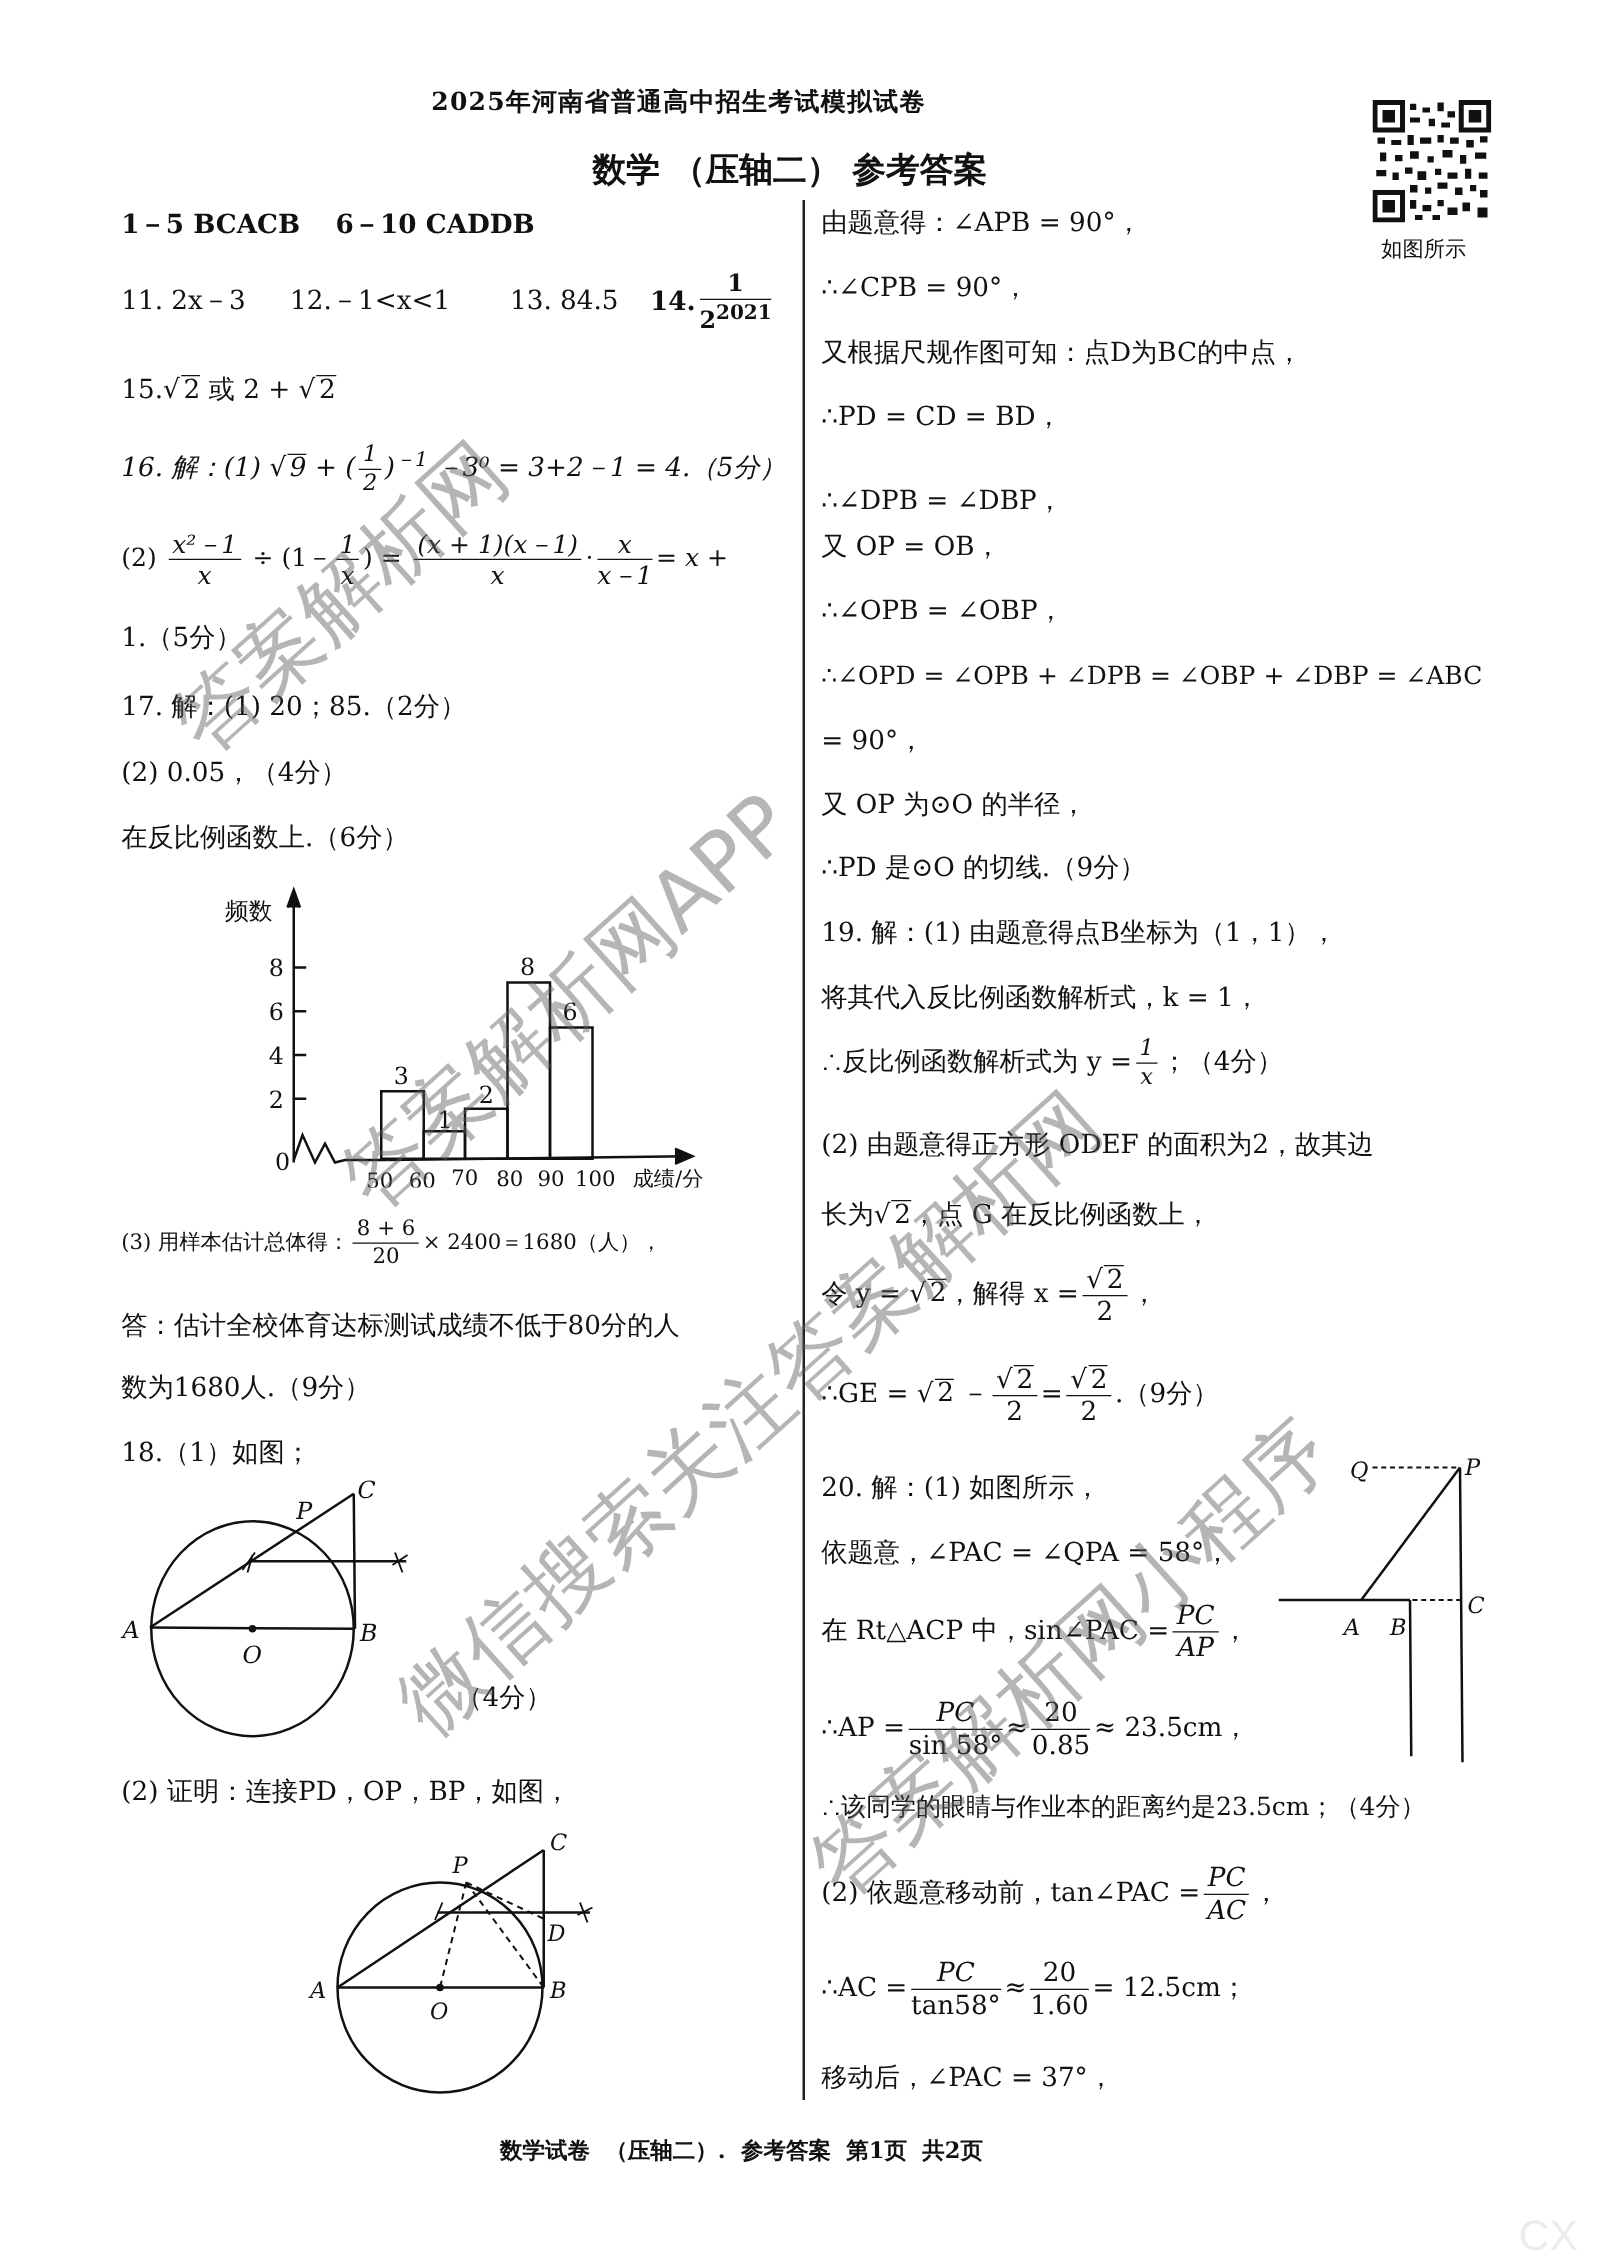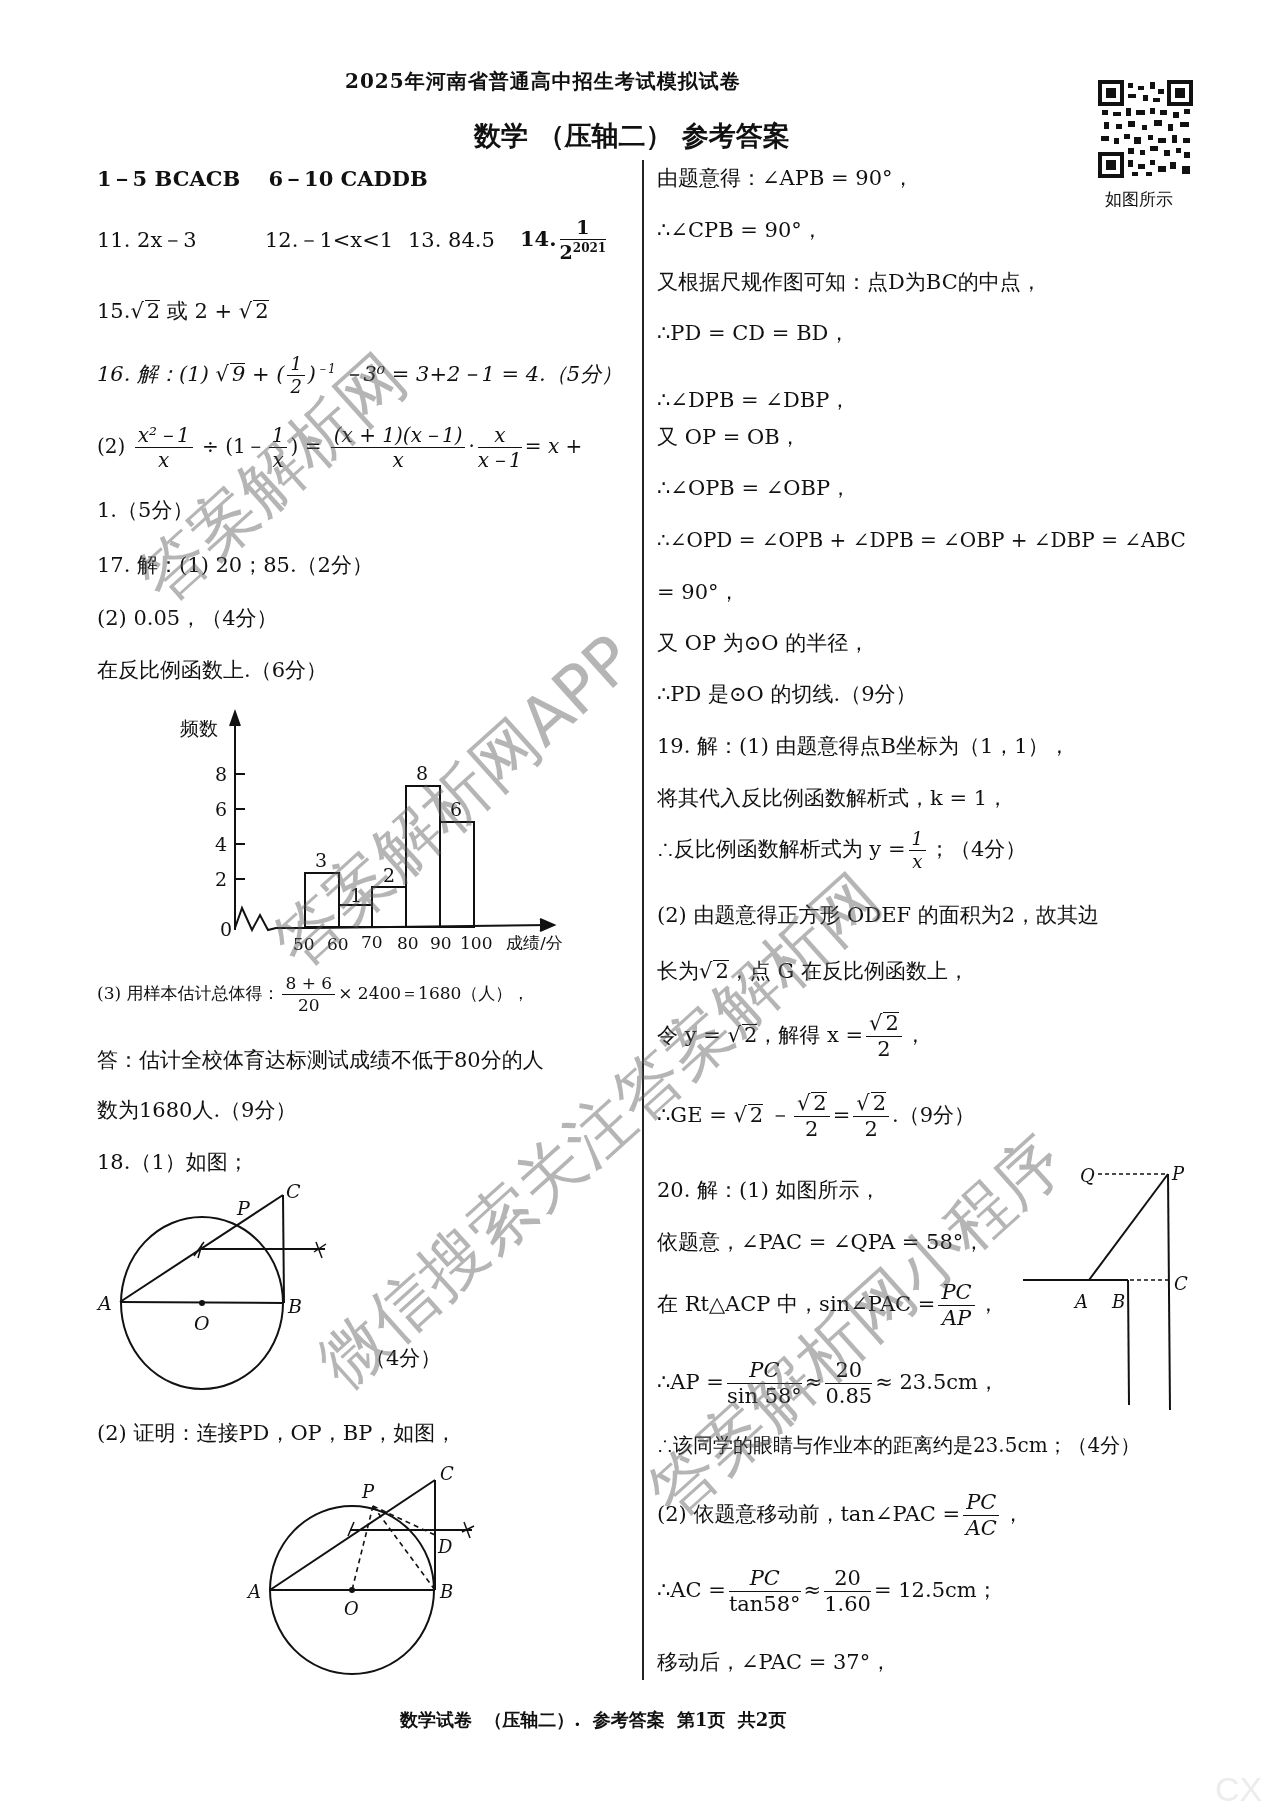--- a/index.html
+++ b/index.html
@@ -10,21 +10,21 @@
   .title2 { left:474px; top:118px; font-size:27px; font-weight:bold; white-space:nowrap; }
   .qr { left:1098px; top:80px; width:95px; height:98px; }
   .qr-label { left:1105px; top:188px; font-size:17px; white-space:nowrap; }
   .divider { left:642px; top:160px; width:2px; height:1520px; background:#222; }
   .line { font-size:21px; white-space:nowrap; line-height:1; }
   .i { font-style:italic; }
   .frac { display:inline-block; vertical-align:middle; text-align:center; margin:0 3px; }
   .frac .num { display:block; border-bottom:1.5px solid #111; padding:0 3px 2px; }
   .frac .den { display:block; padding-top:2px; }
   .sqrt { display:inline-block; border-top:1.5px solid #111; padding-left:2px; margin-left:1px; }
-  sup { font-size:12px; }
+  sup { font-size:16px; }
   .footer { left:400px; top:1708px; font-size:18px; white-space:nowrap; font-weight:bold; word-spacing:6px; }
   .cx { left:1215px; top:1770px; font-size:34px; color:#ececec; font-family:"Liberation Sans",sans-serif; }
   .wm { position:absolute; color:rgba(90,90,90,0.45); font-family:"DejaVu Sans",sans-serif;
         font-size:66px; white-space:nowrap; transform-origin:left top; pointer-events:none; }
   svg text { font-family:"DejaVu Serif","Liberation Serif",serif; }
 </style>
 </head>
 <body>
 
 <div class="abs title1">2025年河南省普通高中招生考试模拟试卷</div>
@@ -87,21 +87,21 @@
     </g>
   </svg>
 </div>
 <div class="abs qr-label">如图所示</div>
 
 <div class="abs divider"></div>
 
 <div class="abs line" style="left:97px;top:168px;font-weight:bold;">1－5 BCACB　 6－10 CADDB</div>
 
 <div class="abs line" style="left:97px;top:230px;">11. 2x－3</div>
-<div class="abs line" style="left:232px;top:230px;margin-left:33px;">12.－1&lt;x&lt;1</div>
+<div class="abs line" style="left:232px;top:230px;">12.－1&lt;x&lt;1</div>
 <div class="abs line" style="left:408px;top:230px;">13. 84.5</div>
 <div class="abs line" style="left:520px;top:218px;font-weight:bold;">
   <span>14.</span><span class="frac" style="font-size:19px;"><span class="num">1</span><span class="den"><span>2</span><sup>2021</sup></span></span>
 </div>
 
 <div class="abs line" style="left:97px;top:300px;">
   <span>15.</span>√<span class="sqrt">2</span>
   <span>或 2 +</span> √<span class="sqrt">2</span>
 </div>
 

